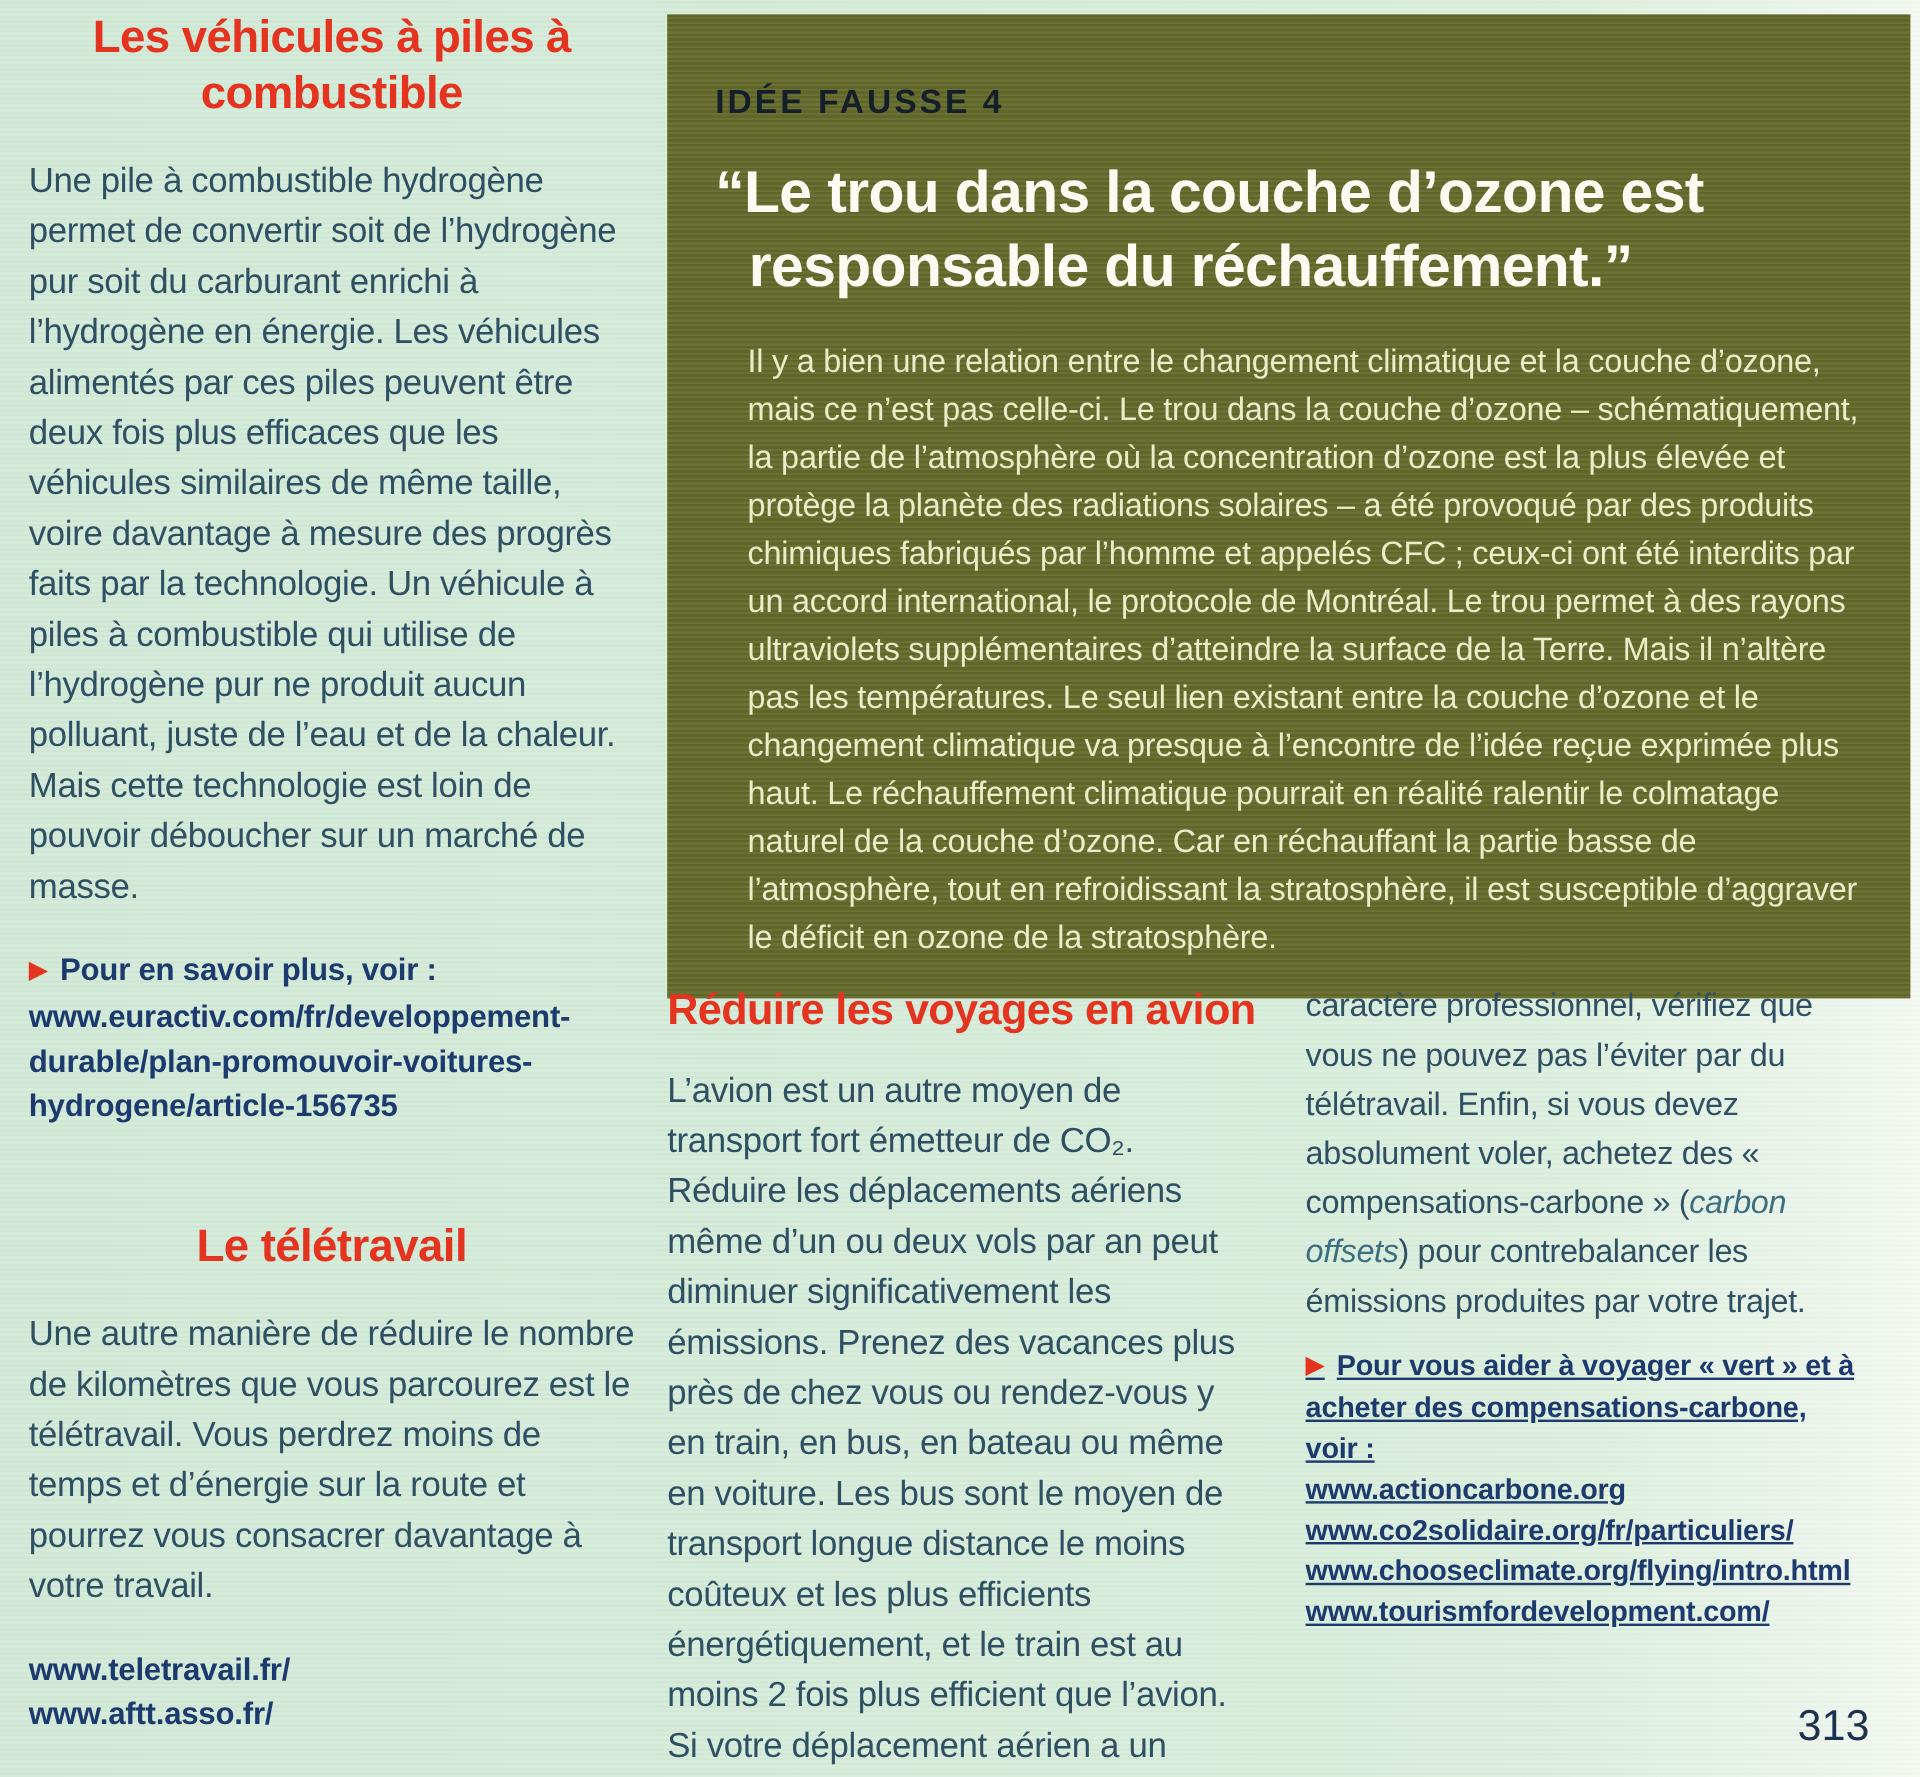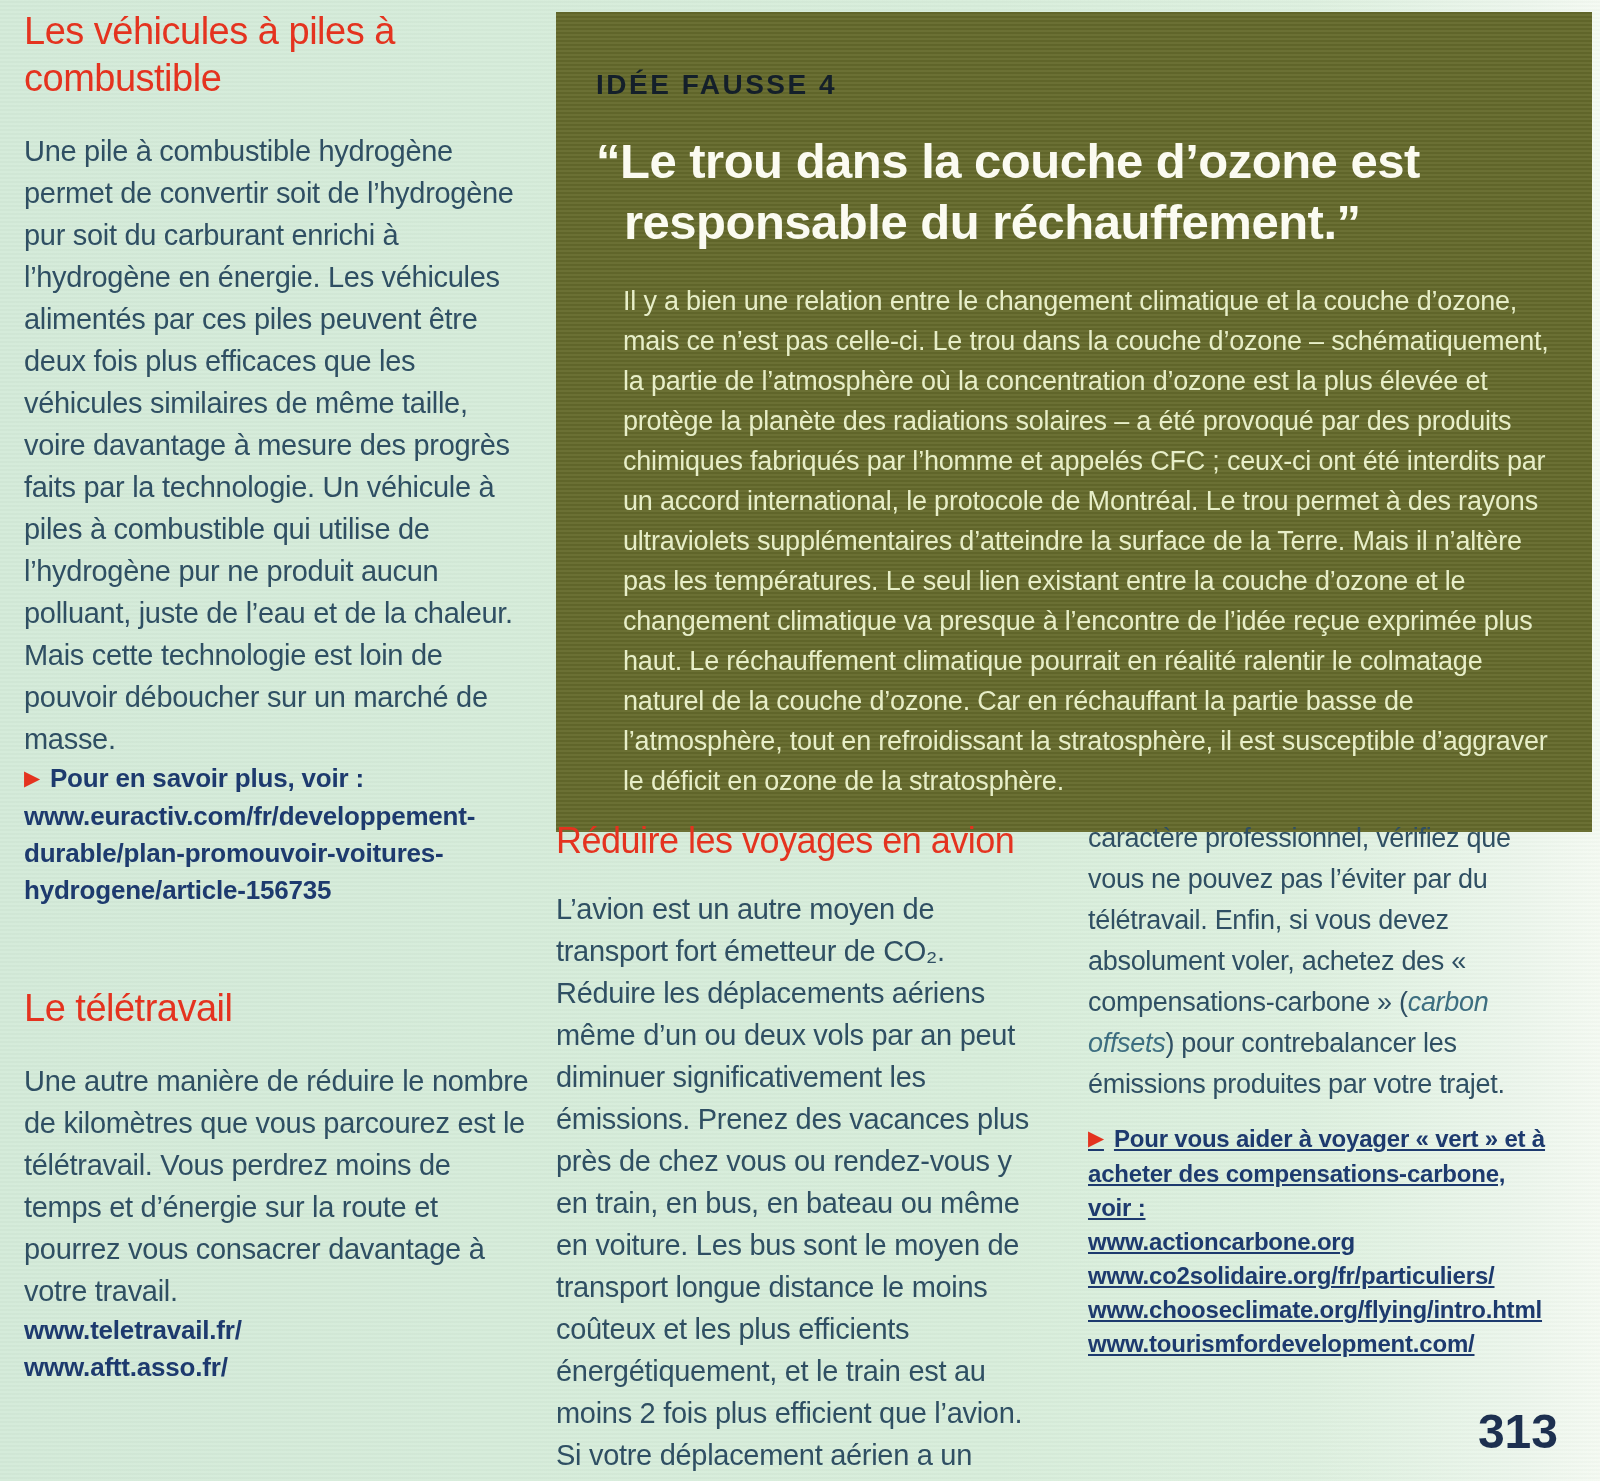--- a/index.html
+++ b/index.html
@@ -10,25 +10,25 @@
     overflow:hidden;
     background:
       repeating-linear-gradient(0deg, rgba(255,255,255,0.05) 0 2px, rgba(0,0,0,0.015) 2px 4px),
       linear-gradient(90deg,#d3ead8 0%,#d7edda 62%,#ddf0df 82%,#ecf6ec 95%,#f4faf2 100%);
     font-family:"Liberation Sans","DejaVu Sans",sans-serif;
     color:#2f4f63;
   }
   
   .col-left{position:absolute;left:24px;top:8px;width:505px;}
   .red-h{
-    color:#e4331f;font-weight:normal;font-size:38px;line-height:47px;
-    letter-spacing:-0.5px;margin:0 0 28px 0;
+    color:#e4331f;font-weight:bold;font-size:38px;line-height:47px;
+    letter-spacing:-0.5px;margin:0 0 28px 0;text-align:center;
   }
   .body-p{font-size:29px;line-height:42px;margin:0;letter-spacing:-0.3px;}
-  .note{font-weight:bold;color:#1d3a6e;font-size:26px;line-height:37px;letter-spacing:-0.2px;}
+  .note{margin-top:30px;font-weight:bold;color:#1d3a6e;font-size:26px;line-height:37px;letter-spacing:-0.2px;}
   .marker{color:#e4331f;font-size:21px;margin-right:10px;position:relative;top:-2px;}
   .note .url-line{font-weight:bold;color:#1d3a6e;}
   .sec2{margin-top:76px;}
   
   .idea-box{
     position:absolute;left:556px;top:12px;width:1036px;min-height:745px;
     background:
       repeating-linear-gradient(0deg, rgba(255,255,255,0.04) 0 2px, rgba(0,0,0,0.05) 2px 4px),
       #656a2c;
     box-sizing:border-box;
@@ -51,21 +51,21 @@
   .col-middle .red-h{white-space:nowrap;font-size:36px;margin-bottom:24px;}
   
   .col-right{position:absolute;left:1088px;top:818px;width:458px;}
   .col-right .body-p{font-size:27px;line-height:41px;}
   .col-right em{font-style:italic;color:#3d6e80;}
   .col-right .note{margin-top:17px;font-size:24px;line-height:34px;text-decoration:underline;}
   .col-right .url-line{white-space:nowrap;}
   
   .page-num{
     position:absolute;right:42px;bottom:22px;
-    color:#1d3050;font-weight:bold;font-size:48px;
+    color:#1d3050;font-weight:normal;font-size:36px;
   }
 </style>
 </head>
 <body>
 
 <div class="page">
 
   <div class="col-left">
     <h2 class="red-h">Les véhicules à piles à combustible</h2>
     <p class="body-p">Une pile à combustible hydrogène permet de convertir soit de l’hydrogène pur soit du carburant enrichi à l’hydrogène en énergie. Les véhicules alimentés par ces piles peuvent être deux fois plus efficaces que les véhicules similaires de même taille, voire davantage à mesure des progrès faits par la technologie. Un véhicule à piles à combustible qui utilise de l’hydrogène pur ne produit aucun polluant, juste de l’eau et de la chaleur. Mais cette technologie est loin de pouvoir déboucher sur un marché de masse.</p>

